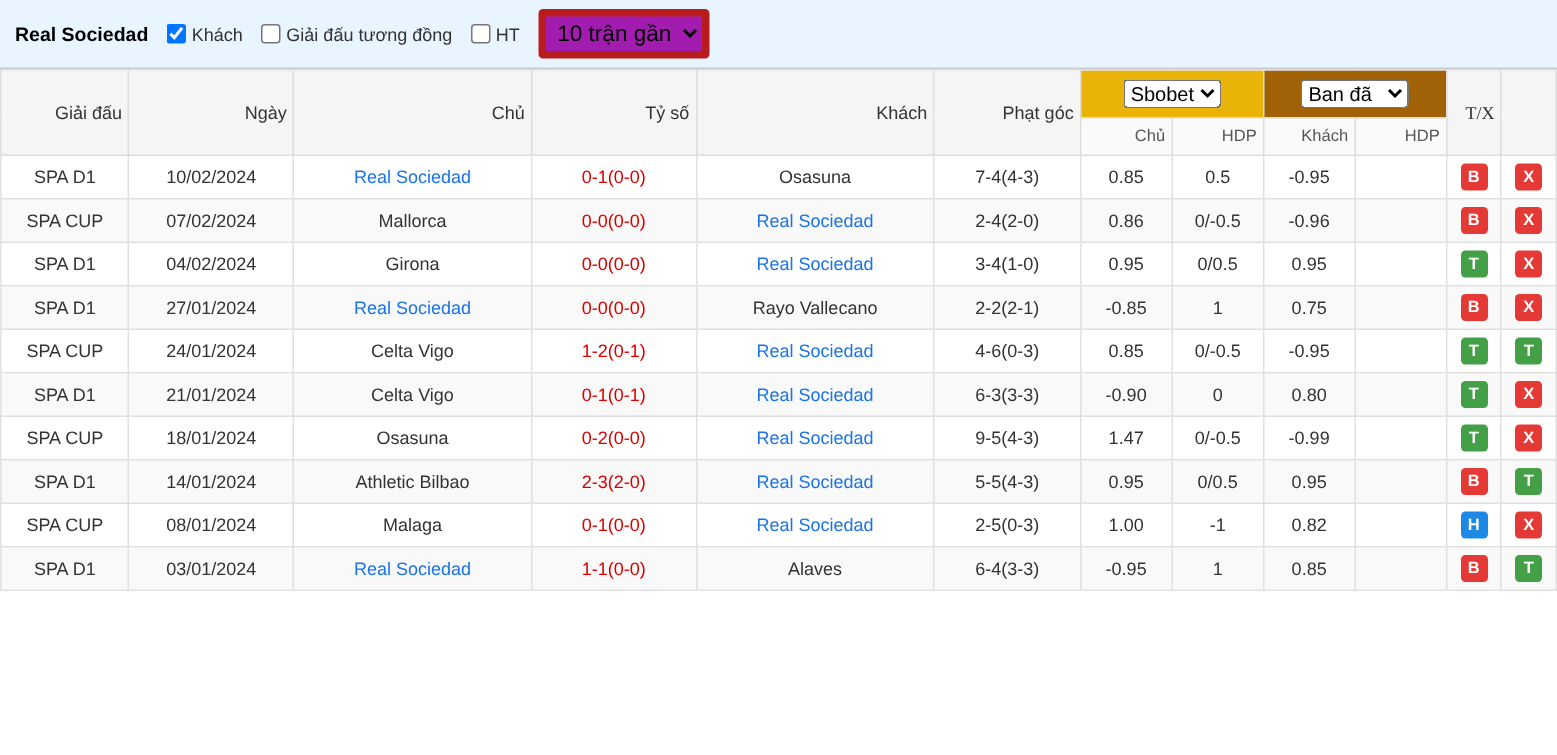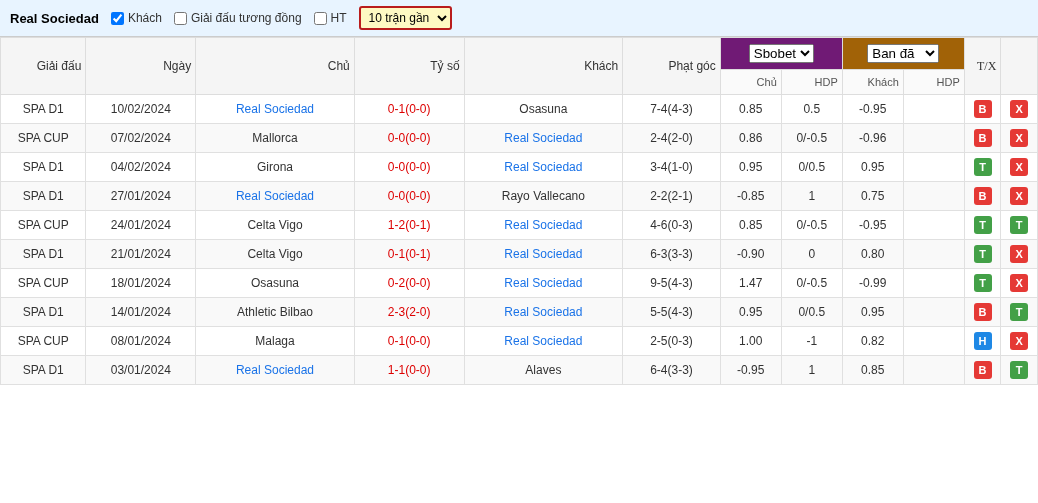--- a/index.html
+++ b/index.html
@@ -31,25 +31,25 @@
       gap: 4px;
       color: #333;
       font-size: 12px;
     }
 
     .header-bar .checkbox-group input[type="checkbox"] {
       cursor: pointer;
     }
 
     .header-bar select {
-      border: 2px solid #b91c1c;
+      border: 5px solid #b91c1c;
       border-radius: 3px;
       padding: 2px 4px;
-      font-size: 12px;
-      background: #fef9c3;
+      font-size: 15px;
+      background: #a21caf;
       cursor: pointer;
     }
 
     table {
       width: 100%;
       border-collapse: collapse;
     }
 
     thead tr {
       background: #f5f5f5;
@@ -120,21 +120,21 @@
     .col-khach { width: 130px; }
     .col-phatgoc { width: 80px; }
     .col-chu-val { width: 50px; }
     .col-hdp { width: 50px; }
     .col-khach-val { width: 50px; }
     .col-hdp2 { width: 50px; }
     .col-tx1 { width: 30px; font-family: Liberation Serif, serif; }
     .col-tx2 { width: 30px; }
 
     .sbobet-col {
-      background: #701a75;
+      background: #eab308;
       text-align: center;
     }
 
     .banda-col {
       background: #a16207;
       text-align: center;
     }
   </style>
 </head>
 <body>

